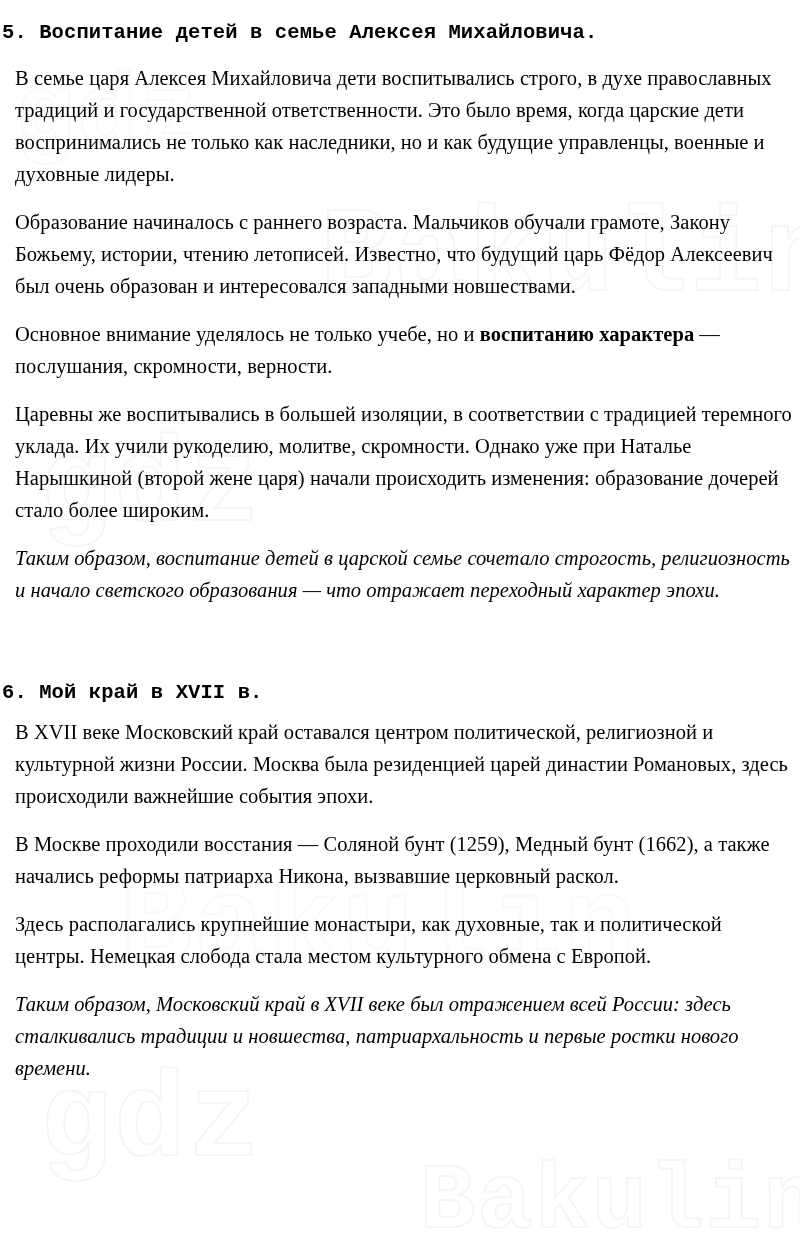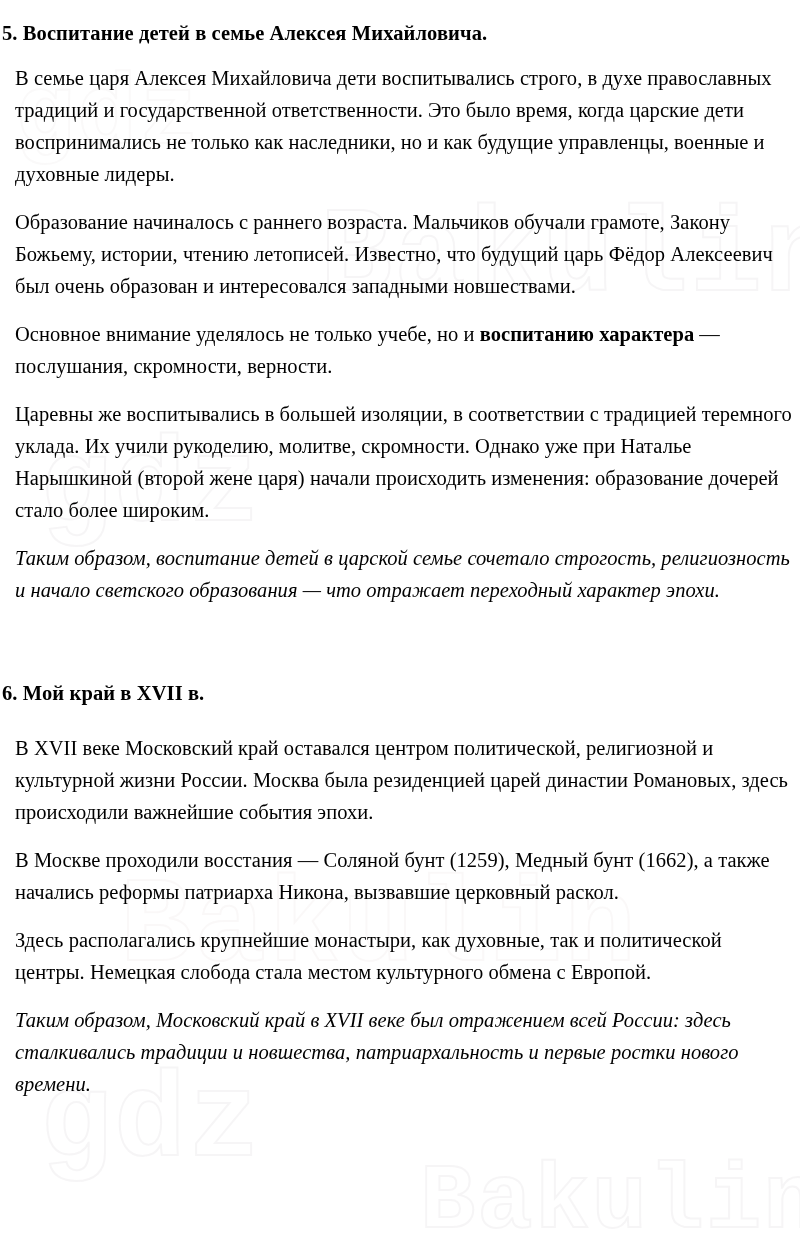--- a/index.html
+++ b/index.html
@@ -50,24 +50,25 @@
     position: relative;
     z-index: 1;
     padding: 18px 6px 0 2px;
   }
   h2.section-heading {
     font-size: 20.5px;
     font-weight: 700;
     line-height: 30px;
     margin: 0 0 14px 0;
     letter-spacing: 0.1px;
+    font-family: Liberation Mono, monospace;
   }
   h2.section-heading.second {
     margin-top: 72px;
-    margin-bottom: 24px;
+    margin-bottom: 8px;
   }
   p.para {
     font-size: 20.5px;
     line-height: 32px;
     margin: 0 0 16px 13px;
     text-align: left;
     letter-spacing: 0.05px;
   }
   p.para:last-child { margin-bottom: 0; font-style: italic; }
   b.em { font-weight: 700; }

